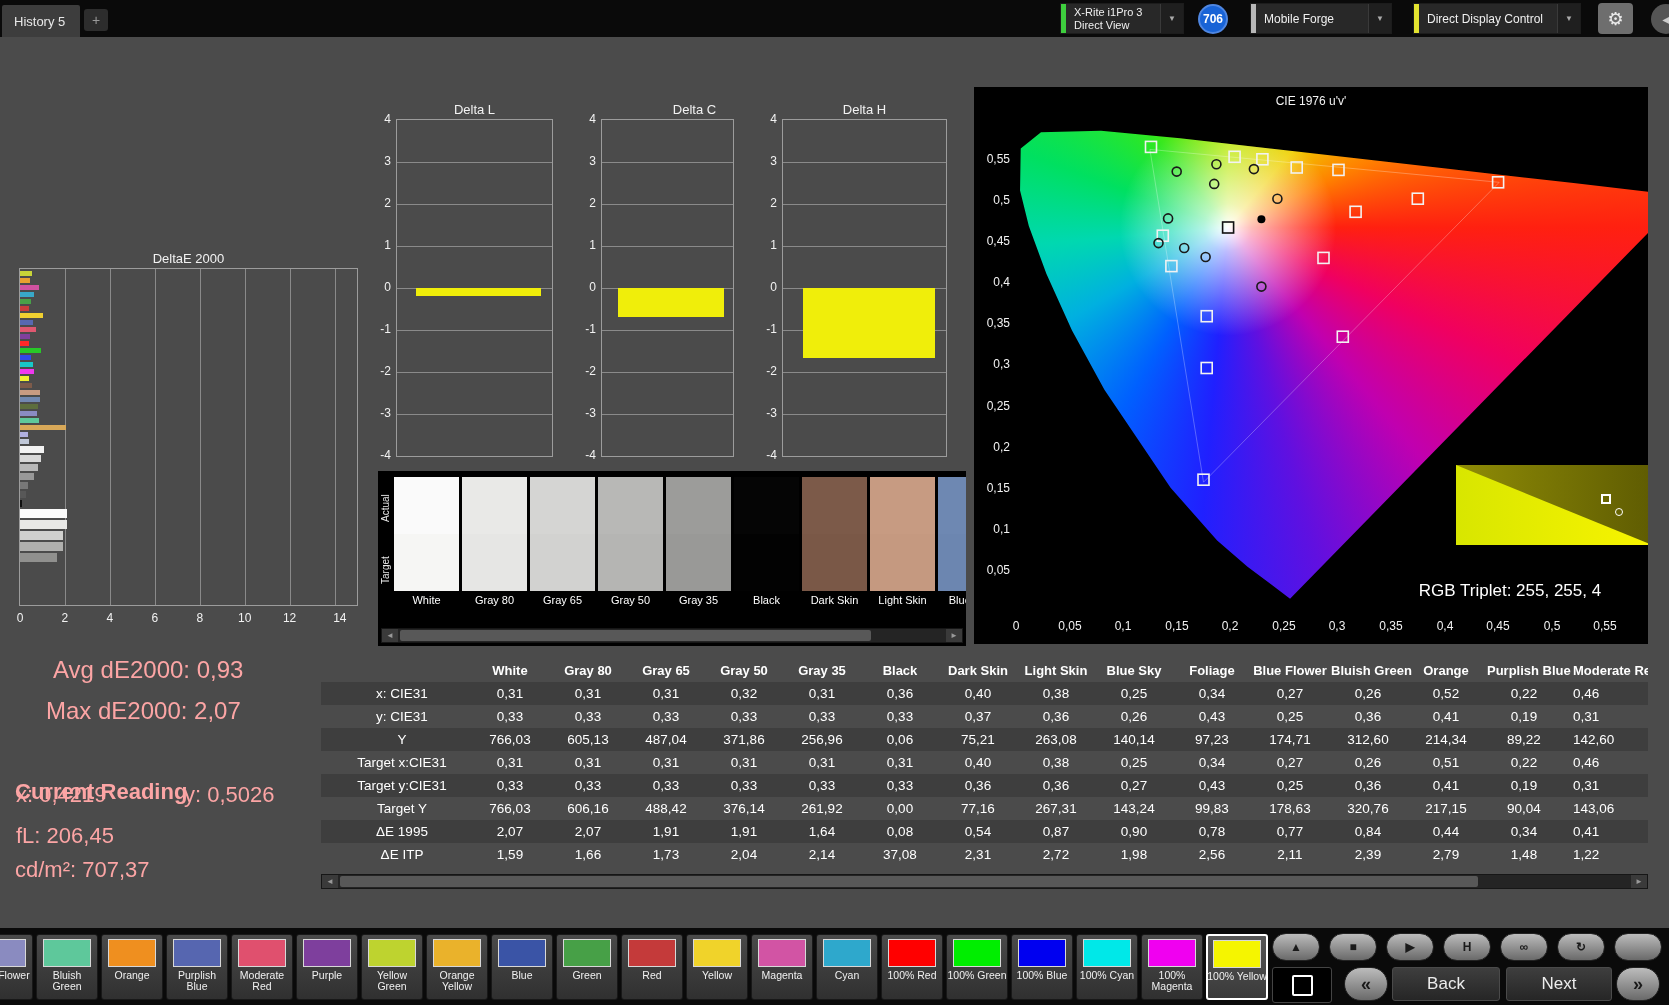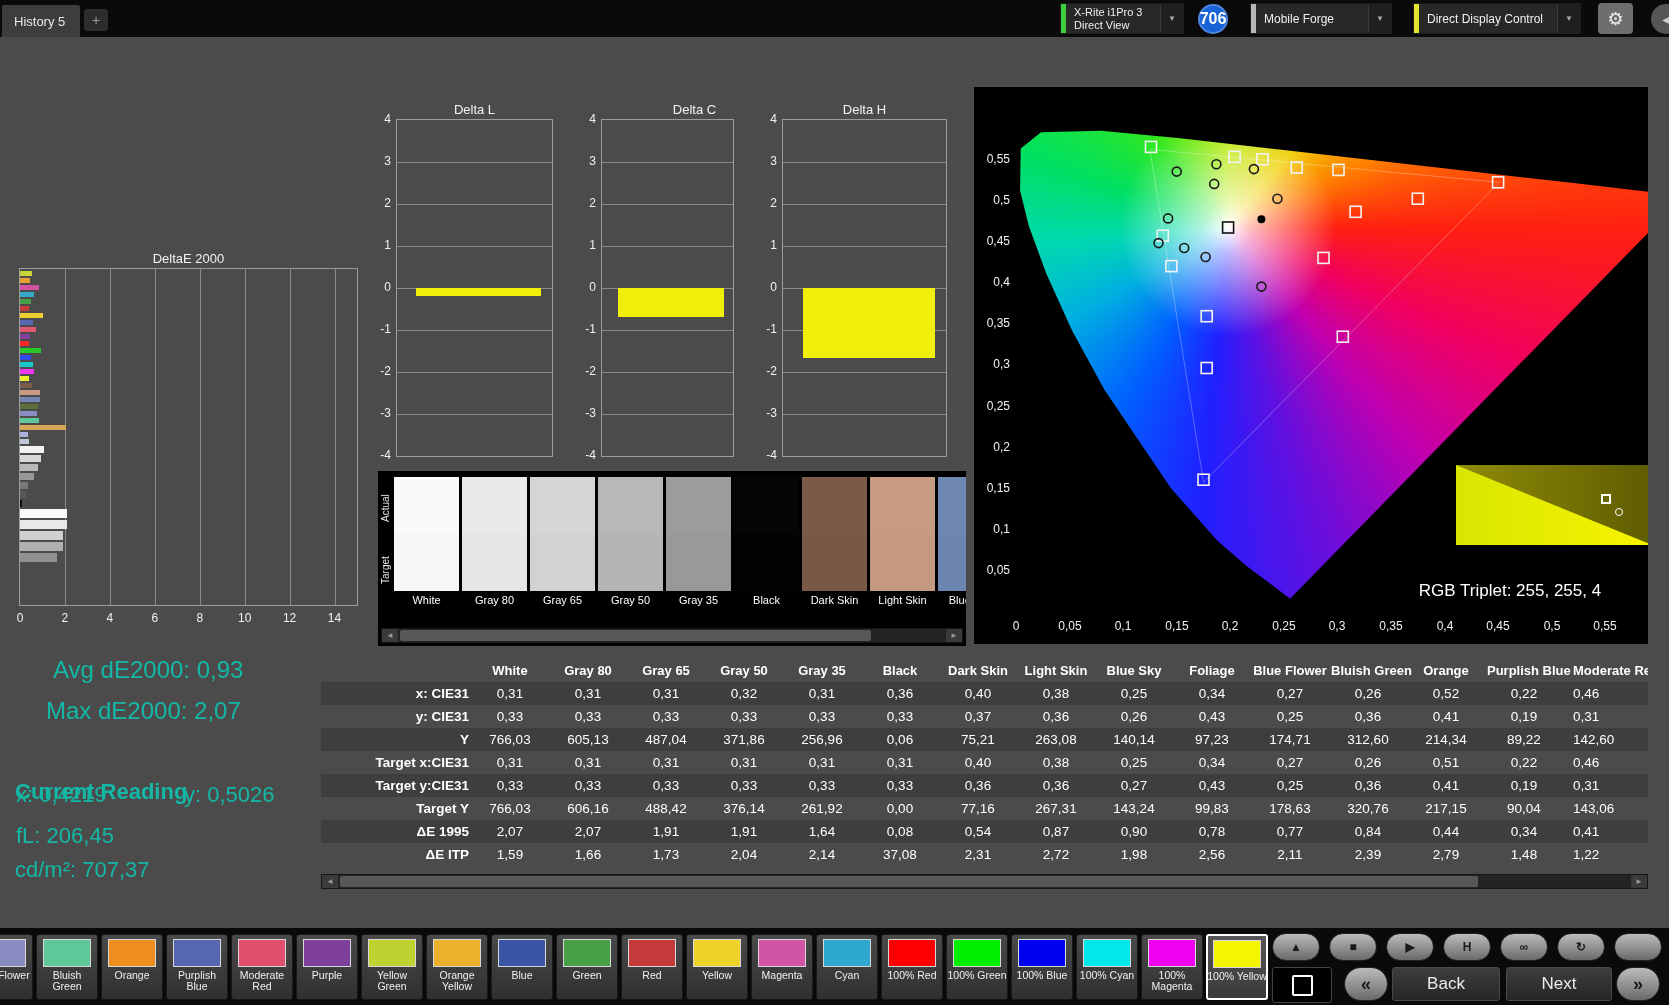--- a/index.html
+++ b/index.html
@@ -15,30 +15,30 @@
   .dd-accent{position:absolute;left:0;top:0;bottom:0;width:5px;}
   .dd-text{color:#f0f0f0;font-size:12px;padding-left:13px;white-space:nowrap;overflow:hidden;flex:1;}
   .dd-lines{display:flex;flex-direction:column;padding-left:13px;flex:1;overflow:hidden;}
   .dd-lines span{color:#f0f0f0;font-size:11px;line-height:13px;white-space:nowrap;}
   .dd-chevron{width:22px;align-self:stretch;display:flex;align-items:center;justify-content:center;
     color:#aaa;font-size:8px;background:#1f1f1f;border-left:1px solid #3a3a3a;}
   #meter-dd{left:1060px;top:3px;width:124px;height:31px;}
   #source-dd{left:1250px;top:3px;width:142px;height:31px;}
   #ddc-dd{left:1413px;top:3px;width:168px;height:31px;}
   #badge{position:absolute;left:1198px;top:4px;width:30px;height:30px;border-radius:50%;background:#1863d6;
-    border:2px solid #4f86e0;box-sizing:border-box;color:#fff;font-size:16px;font-weight:bold;
+    border:2px solid #4f86e0;box-sizing:border-box;color:#fff;font-size:12px;font-weight:bold;
     display:flex;align-items:center;justify-content:center;}
   #gear-btn{position:absolute;left:1598px;top:3px;width:35px;height:31px;background:#6e6e6e;border-radius:4px;
     display:flex;align-items:center;justify-content:center;color:#ececec;font-size:18px;}
   #edge-btn{position:absolute;left:1651px;top:4px;width:30px;height:30px;border-radius:50%;background:#555;
     color:#ccc;font-size:10px;display:flex;align-items:center;justify-content:center;}
   
   #page-title{position:absolute;left:9px;top:82px;font-size:38px;color:#fff;letter-spacing:0;}
   .chart-title{position:absolute;color:#f2f2f2;font-size:13px;text-align:center;}
-  .stat{position:absolute;color:#14b8a6;}
+  .stat{position:absolute;color:#fca5a5;}
   #stat-avg{left:53px;top:656px;font-size:24px;}
   #stat-max{left:46px;top:697px;font-size:24px;}
   #stat-current{left:15px;top:779px;font-size:22px;font-weight:600;}
   #stat-x{left:16px;top:782px;font-size:22px;}
   #stat-y{left:184px;top:782px;font-size:22px;}
   #stat-fl{left:16px;top:823px;font-size:22px;}
   #stat-cd{left:15px;top:857px;font-size:22px;}
   
   .chart-box{position:absolute;border:1px solid #9c9c9c;box-sizing:border-box;}
   .gridv{position:absolute;top:0;bottom:0;width:1px;background:#8a8a8a;}
@@ -90,21 +90,21 @@
   #rgb-inset .dark-tri{position:absolute;inset:0;background:linear-gradient(90deg,#8f8c06,#5f5c02);
     clip-path:polygon(0 0,100% 0,100% 100%);}
   #rgb-marker-sq{position:absolute;left:74%;top:36%;width:10px;height:10px;border:2px solid #fff;box-sizing:border-box;}
   #rgb-marker-dot{position:absolute;left:81%;top:54%;width:8px;height:8px;border:1.5px solid #fff;border-radius:50%;box-sizing:border-box;}
   #rgb-label{position:absolute;left:386px;top:494px;width:300px;text-align:center;color:#fff;font-size:17px;}
   
   #cc-table-wrap{position:absolute;left:321px;top:658px;width:1327px;height:212px;overflow:hidden;}
   #cc-table{border-collapse:collapse;table-layout:fixed;width:1402px;color:#fff;font-size:13.5px;}
   #cc-table th{font-size:13px;font-weight:bold;height:24px;text-align:center;white-space:nowrap;padding:0 2px;}
   #cc-table td{height:23px;text-align:center;white-space:nowrap;padding:0 2px;}
-  #cc-table .row-label{text-align:right;font-weight:bold;padding-left:14px;}
+  #cc-table .row-label{text-align:center;font-weight:normal;padding-left:14px;}
   #cc-table tbody tr:nth-child(odd){background:rgba(0,0,0,0.17);}
   #cc-table .last-col{text-align:left;padding-left:10px;}
   
   #toolbar{position:absolute;left:0;top:928px;width:1669px;height:77px;background:#0a0a0a;z-index:15;}
   #patch-row{position:absolute;left:-29px;top:6px;display:flex;gap:3px;}
   .patch-btn{width:62px;height:66px;box-sizing:border-box;background:linear-gradient(#4a4a4a,#303030);
     border:1px solid #181818;border-radius:3px;display:flex;flex-direction:column;align-items:center;flex:0 0 auto;}
   .patch-btn.selected{border:2px solid #fff;background:linear-gradient(#565656,#3a3a3a);}
   .patch-swatch{width:48px;height:28px;margin-top:4px;border:1px solid #d8d8d8;box-sizing:border-box;}
   .patch-label{color:#f0f0f0;font-size:10.5px;line-height:11px;text-align:center;margin-top:3px;width:60px;}
@@ -176,21 +176,21 @@
       <div class="tick" style="left: 77.8667px; top: 342px; width: 24px; text-align: center;">4</div>
       <div class="gridv" style="left: 134.8px;"></div>
       <div class="tick" style="left: 122.8px; top: 342px; width: 24px; text-align: center;">6</div>
       <div class="gridv" style="left: 179.733px;"></div>
       <div class="tick" style="left: 167.733px; top: 342px; width: 24px; text-align: center;">8</div>
       <div class="gridv" style="left: 224.667px;"></div>
       <div class="tick" style="left: 212.667px; top: 342px; width: 24px; text-align: center;">10</div>
       <div class="gridv" style="left: 269.6px;"></div>
       <div class="tick" style="left: 257.6px; top: 342px; width: 24px; text-align: center;">12</div>
       <div class="gridv" style="left: 314.533px;"></div>
-      <div class="tick" style="left: 302.533px; top: 342px; width: 24px; text-align: center;">14</div>
+      <div class="tick" style="left: 302.533px; top: 342px; width: 24px; text-align: right;">14</div>
       <div style="position: absolute; inset: 2px 0px 0px; overflow: hidden;">
         <div class="hbar" style="height: 5px; width: 12.4px; background: rgb(200, 212, 56); margin-bottom: 2px;"></div>
         <div class="hbar" style="height: 5px; width: 10.1px; background: rgb(232, 160, 48); margin-bottom: 2px;"></div>
         <div class="hbar" style="height: 5px; width: 19.1px; background: rgb(208, 82, 160); margin-bottom: 2px;"></div>
         <div class="hbar" style="height: 5px; width: 13.5px; background: rgb(56, 168, 200); margin-bottom: 2px;"></div>
         <div class="hbar" style="height: 5px; width: 11.2px; background: rgb(72, 160, 72); margin-bottom: 2px;"></div>
         <div class="hbar" style="height: 5px; width: 9.4px; background: rgb(200, 60, 60); margin-bottom: 2px;"></div>
         <div class="hbar" style="height: 5px; width: 22.5px; background: rgb(240, 208, 48); margin-bottom: 2px;"></div>
         <div class="hbar" style="height: 5px; width: 13px; background: rgb(88, 104, 176); margin-bottom: 2px;"></div>
         <div class="hbar" style="height: 5px; width: 15.7px; background: rgb(224, 88, 112); margin-bottom: 2px;"></div>
@@ -343,20 +343,21 @@
     <div class="scrollbar" id="swatch-scroll">
       <div class="sb-arrow">◄</div>
       <div class="sb-track">
         <div class="sb-thumb" style="left:2px;width:86%"></div>
       </div>
       <div class="sb-arrow">►</div>
     </div>
   </div>
 
   <div id="cie-panel">
+    <div id="cie-title">CIE 1976 u'v'</div>
     <div id="horseshoe"></div>
     <svg id="cie-markers" viewBox="0 0 675 493">
         <polygon points="483.2,63.3 133.9,30.4 187.5,363.2" fill="none" stroke="rgba(255,255,255,0.28)"></polygon>
         <rect x="129.5" y="22.4" width="11" height="11" fill="none" stroke="#f2f2f2" stroke-width="1.6"></rect>
         <rect x="213.1" y="32.3" width="11" height="11" fill="none" stroke="#f2f2f2" stroke-width="1.6"></rect>
         <rect x="240.9" y="34.8" width="11" height="11" fill="none" stroke="#f2f2f2" stroke-width="1.6"></rect>
         <rect x="275.2" y="43.0" width="11" height="11" fill="none" stroke="#f2f2f2" stroke-width="1.6"></rect>
         <rect x="317.0" y="45.4" width="11" height="11" fill="none" stroke="#f2f2f2" stroke-width="1.6"></rect>
         <rect x="476.6" y="57.8" width="11" height="11" fill="none" stroke="#f2f2f2" stroke-width="1.6"></rect>
         <rect x="396.3" y="74.2" width="11" height="11" fill="none" stroke="#f2f2f2" stroke-width="1.6"></rect>

